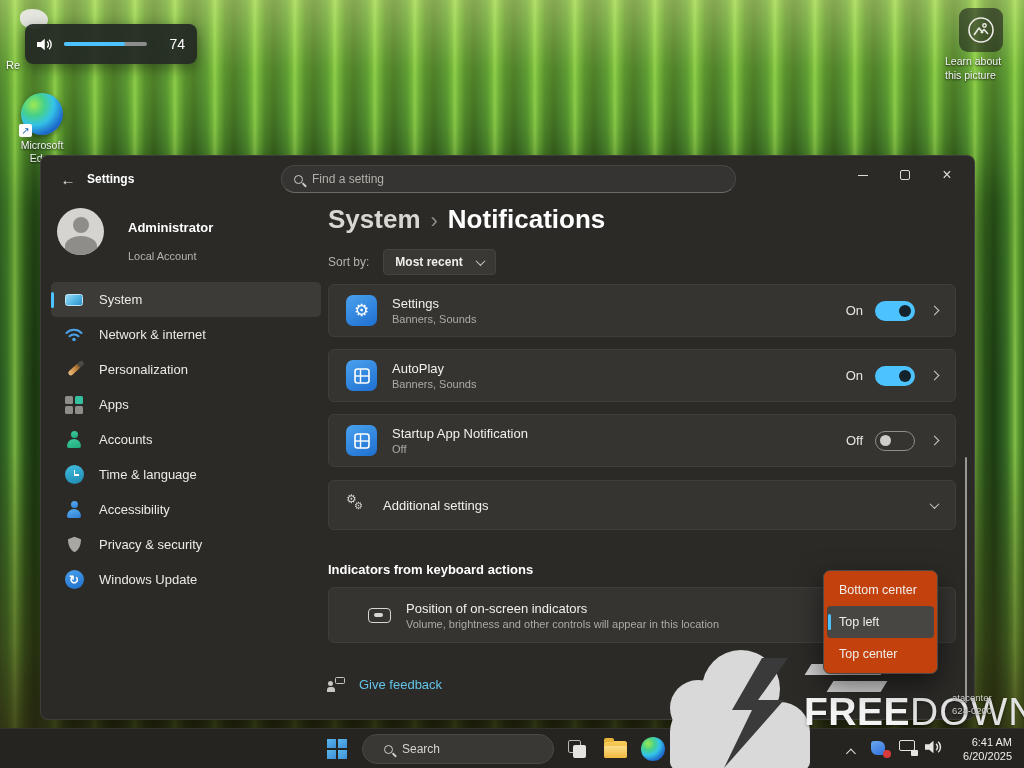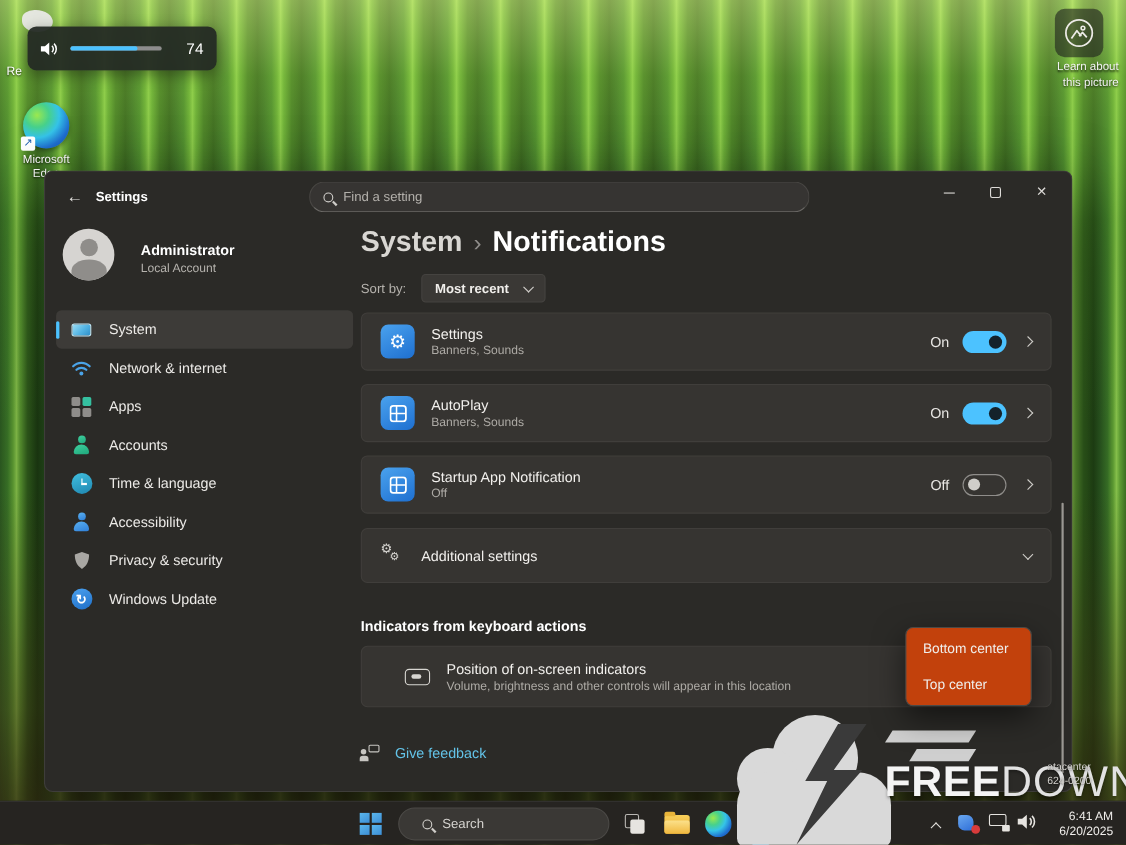--- a/index.html
+++ b/index.html
@@ -23,21 +23,21 @@
   .volume-osd { left:25px; top:24px; width:172px; height:40px; background:rgba(36,42,36,.95); border-radius:8px; z-index:4; display:flex; align-items:center; padding:0 12px; box-shadow:0 4px 14px rgba(0,0,0,.4); }
   .vol-track { position:relative; width:86px; height:4px; background:#8d8d8d; border-radius:2px; margin-left:10px; }
   .vol-fill { position:absolute; left:0; top:0; height:4px; width:74%; background:#4cc2ff; border-radius:2px; }
   .vol-num { color:#fff; font-size:14px; margin-left:14px; min-width:24px; text-align:right; }
 
   .edge-desktop { left:10px; top:93px; width:64px; text-align:center; z-index:2; }
   .edge-logo { width:42px; height:42px; border-radius:50%; margin:0 auto; background:radial-gradient(circle at 30% 28%, #9be84f 0%, #47d18c 26%, #35c4e8 48%, #1f6fd0 72%, #134a9e 100%); box-shadow:0 2px 5px rgba(0,0,0,.4); position:relative; }
   .shortcut-arrow { position:absolute; left:-2px; bottom:-2px; width:13px; height:13px; background:#fff; border-radius:2px; color:#1f5fb0; font-size:10px; line-height:13px; }
   .edge-desktop .dlabel { color:#fff; font-size:10.5px; line-height:1.25; margin-top:4px; text-shadow:0 1px 2px rgba(0,0,0,.85); }
 
-  .spotlight { left:945px; top:8px; width:72px; text-align:right; z-index:2; }
+  .spotlight { left:945px; top:8px; width:72px; text-align:left; z-index:2; }
   .spotlight-bg { width:44px; height:44px; margin:0 auto; background:rgba(28,30,28,.6); border-radius:9px; display:flex; align-items:center; justify-content:center; }
   .spotlight .dlabel { color:#f2f2f2; font-size:10.5px; line-height:1.3; margin-top:3px; text-shadow:0 1px 2px rgba(0,0,0,.85); }
 
   
   .win { left:40px; top:155px; width:935px; height:565px; background:#2b2a27; border:1px solid rgba(255,255,255,.09); border-radius:8px; box-shadow:0 22px 60px rgba(0,0,0,.6); z-index:5; }
   .back-btn { left:16px; top:13px; color:#e6e4e1; font-size:15px; width:22px; height:22px; text-align:center; line-height:22px; }
   .win-title { left:46px; top:16px; color:#fff; font-size:12px; font-weight:700; }
   .find-box { left:240px; top:9px; width:455px; height:28px; background:#363432; border:1px solid #494744; border-bottom-color:#6b6966; border-radius:15px; display:flex; align-items:center; padding:0 12px; }
   .find-box input { background:transparent; border:none; outline:none; color:#e3e1de; font-size:12px; font-family:"Liberation Sans",sans-serif; width:100%; margin-left:9px; }
   .find-box input::placeholder { color:#b3b0ab; }
@@ -47,21 +47,21 @@
   .btn-min { left:802px; } .btn-max { left:844px; } .btn-close { left:886px; }
   .min-glyph { width:10px; height:1px; background:#dddbd8; }
   .max-glyph { width:10px; height:10px; border:1px solid #dddbd8; border-radius:2px; }
   .close-glyph { font-size:16px; line-height:1; }
 
   
   .avatar { left:16px; top:52px; width:47px; height:47px; border-radius:50%; background:#d6d4d1; overflow:hidden; }
   .avatar::before { content:""; position:absolute; left:15.5px; top:9px; width:16px; height:16px; border-radius:50%; background:#8f8d8a; }
   .avatar::after { content:""; position:absolute; left:7.5px; top:28px; width:32px; height:20px; border-radius:50% 50% 0 0; background:#8f8d8a; }
   .acct-name { left:87px; top:64px; color:#fff; font-size:13px; font-weight:700; }
-  .acct-type { left:87px; top:82px; color:#b5b2ad; font-size:11px; }
+  .acct-type { left:87px; top:94px; color:#b5b2ad; font-size:11px; }
   .nav { left:10px; top:126px; width:270px; }
   .nav-item { position:relative; height:35px; display:flex; align-items:center; border-radius:5px; padding-left:13px; color:#eceae7; font-size:13px; }
   .nav-item.sel { background:#3d3b38; }
   .nav-item.sel::before { content:""; position:absolute; left:0px; top:9.5px; width:3px; height:16px; border-radius:2px; background:#4cc2ff; }
   .nav-ic { width:20px; height:20px; margin-right:15px; display:flex; align-items:center; justify-content:center; flex:none; }
 
   .ic-monitor { width:18px; height:12px; border-radius:2.5px; background:linear-gradient(135deg,#9adcf5 0%,#53b4e4 55%,#2f8fc9 100%); border:1px solid #bfe6f5; }
   .ic-circle { width:19px; height:19px; border-radius:50%; display:flex; align-items:center; justify-content:center; }
   .ic-bt { background:linear-gradient(160deg,#5aa0f5,#2f6fd8); }
   .ic-upd { background:linear-gradient(160deg,#4aa0ee,#1f6fc8); color:#fff; font-size:12px; font-weight:700; }
@@ -249,20 +249,26 @@
           <svg width="18" height="14" viewBox="0 0 18 14">
             <path d="M1.5 5 a10.5 10.5 0 0 1 15 0" fill="none" stroke="#4aa3e8" stroke-width="2" stroke-linecap="round"></path>
             <path d="M4.5 8.2 a6.5 6.5 0 0 1 9 0" fill="none" stroke="#4aa3e8" stroke-width="2" stroke-linecap="round"></path>
             <circle cx="9" cy="11.5" r="1.8" fill="#4aa3e8"></circle>
           </svg>
         </span>
       <span>Network &amp; internet</span>
     </div>
     <div class="nav-item">
       <span class="nav-ic">
+          <span class="ic-brush"></span>
+        </span>
+      <span>Personalization</span>
+    </div>
+    <div class="nav-item">
+      <span class="nav-ic">
           <span class="ic-apps">
             <span></span>
             <span></span>
             <span></span>
             <span></span>
           </span>
         </span>
       <span>Apps</span>
     </div>
     <div class="nav-item">
@@ -389,20 +395,23 @@
     <span class="fb-txt">Give feedback</span>
   </div>
 
   <div class="abs win-scroll"></div>
 </div>
 
 <div class="abs dropdown">
   <div class="dd-item">
       <span>Bottom center</span>
     </div>
+  <div class="dd-item sel">
+      <span>Top left</span>
+    </div>
   <div class="dd-item">
       <span>Top center</span>
     </div>
 </div>
 
 <div class="abs wm wm-cloud">
   <i class="wm-c1"></i>
     <i class="wm-c2"></i>
     <i class="wm-base"></i>
 </div>

